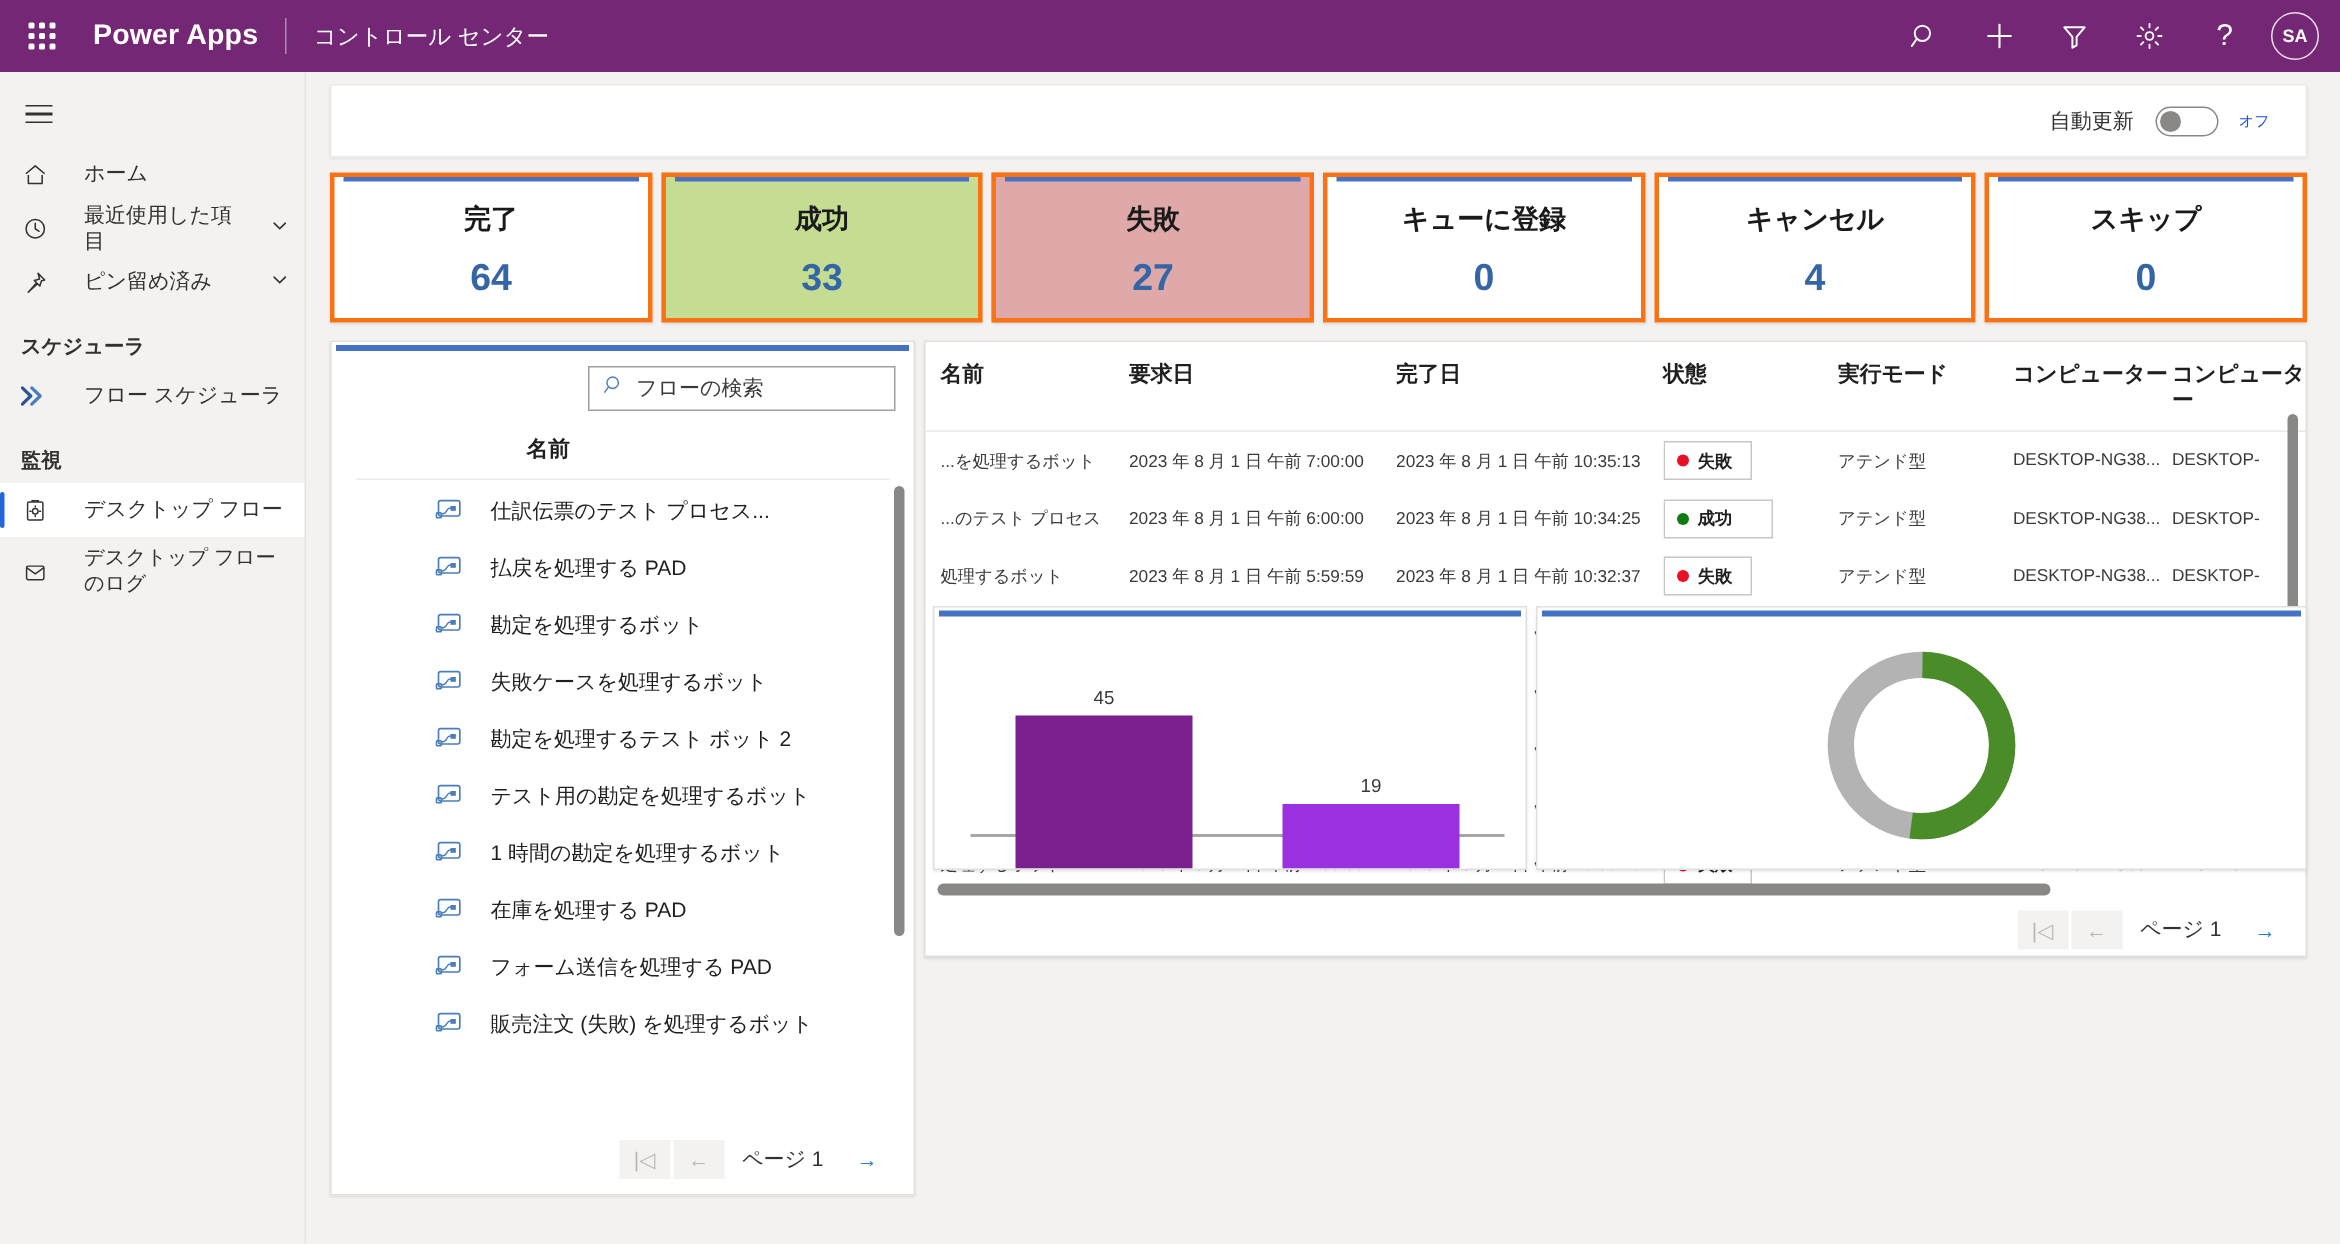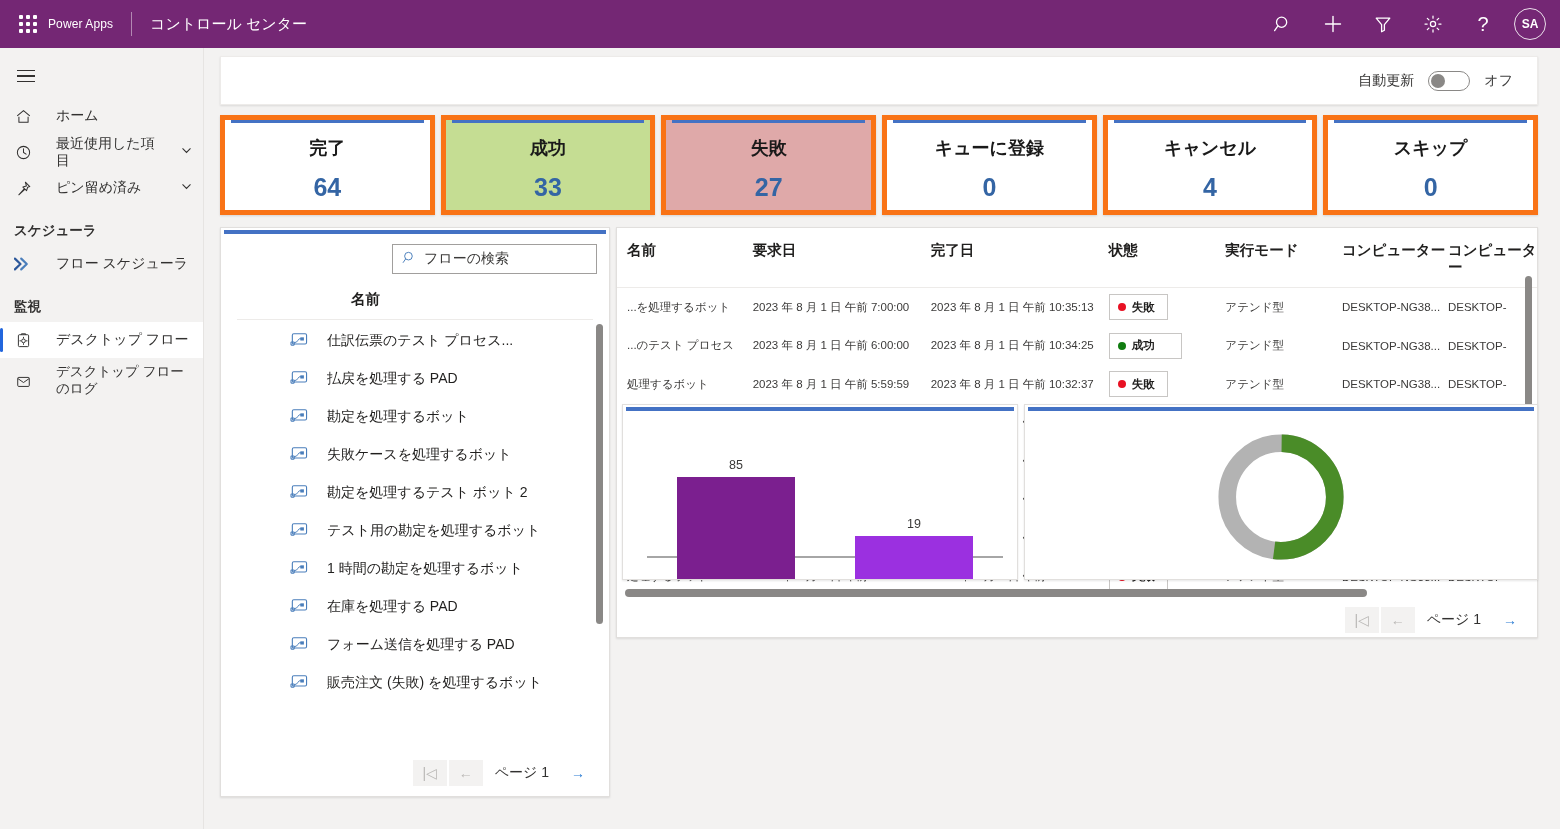--- a/index.html
+++ b/index.html
@@ -29,22 +29,22 @@
     cursor: pointer; flex: 0 0 auto;
   }
   .waffle-grid {
     display: grid;
     grid-template-columns: repeat(3, 4px);
     grid-template-rows: repeat(3, 4px);
     gap: 3px;
   }
   .waffle-grid i { background: #fff; border-radius: 1px; display:block; width:4px; height:4px;}
   .brand {
-    font-size: 12px; font-weight: normal;
-    letter-spacing: .1px;
+    font-size: 19px; font-weight: bold;
+    margin-left: 14px; letter-spacing: .1px;
     white-space: nowrap;
   }
   .brand-sep {
     width: 1px; height: 24px; background: rgba(255,255,255,.45);
     margin: 0 18px;
   }
   .appname { font-size: 15px; white-space: nowrap; }
   .appbar-right {
     margin-left: auto;
     display: flex; align-items: center; gap: 4px;
@@ -119,28 +119,28 @@
     justify-content: flex-end; padding-right: 24px; gap: 14px;
     margin-bottom: 10px;
   }
   .refresh-label { font-size: 14px; color: #323130; }
   .toggle {
     width: 42px; height: 20px; border-radius: 10px;
     border: 1px solid #8a8886; background:#fff;
     display:flex; align-items:center; padding: 0 2px; cursor:pointer;
   }
   .toggle i { width: 14px; height: 14px; border-radius:50%; background:#8a8886; display:block; }
-  .toggle-state { font-size: 14px; color:#404040;font-family:Liberation Mono, monospace; }
+  .toggle-state { font-size: 10px; color:#1d4ed8;font-family:Liberation Mono, monospace; }
 
   
   .kpis { display: flex; gap: 6px; }
   .kpi {
     flex: 1 1 0; height: 100px;
     background: #fff;
-    border: 5px solid #f97316;
+    border: 3px solid #f97316;
     box-shadow: 0 1px 2px rgba(0,0,0,.12);
     display: flex; flex-direction: column; align-items: center;
     padding-top: 12px;
     position: relative;
   }
   .kpi::before {
     content:""; position:absolute; left:6px; right:6px; top:0; height:3px;
     background: #4472c4;
   }
   .kpi-title { font-size: 18px; font-weight: bold; color:#1a1a1a; margin-top: 4px;}
@@ -714,21 +714,21 @@
         </div>
       </section>
     </div>
 
     <div class="bottom-row">
       <section class="chartcard bar">
         <div class="panel-accent"></div>
         <div class="axis-line"></div>
         <div class="bars">
           <div class="bar-col">
-            <span class="bar-val">85</span>
+            <span class="bar-val">45</span>
             <div class="bar-rect" style="height:102px;background:#7b1f8f;"></div>
           </div>
           <div class="bar-col">
             <span class="bar-val">19</span>
             <div class="bar-rect" style="height:43px;background:#9b30e0;"></div>
           </div>
         </div>
       </section>
 
       <section class="chartcard donut">

